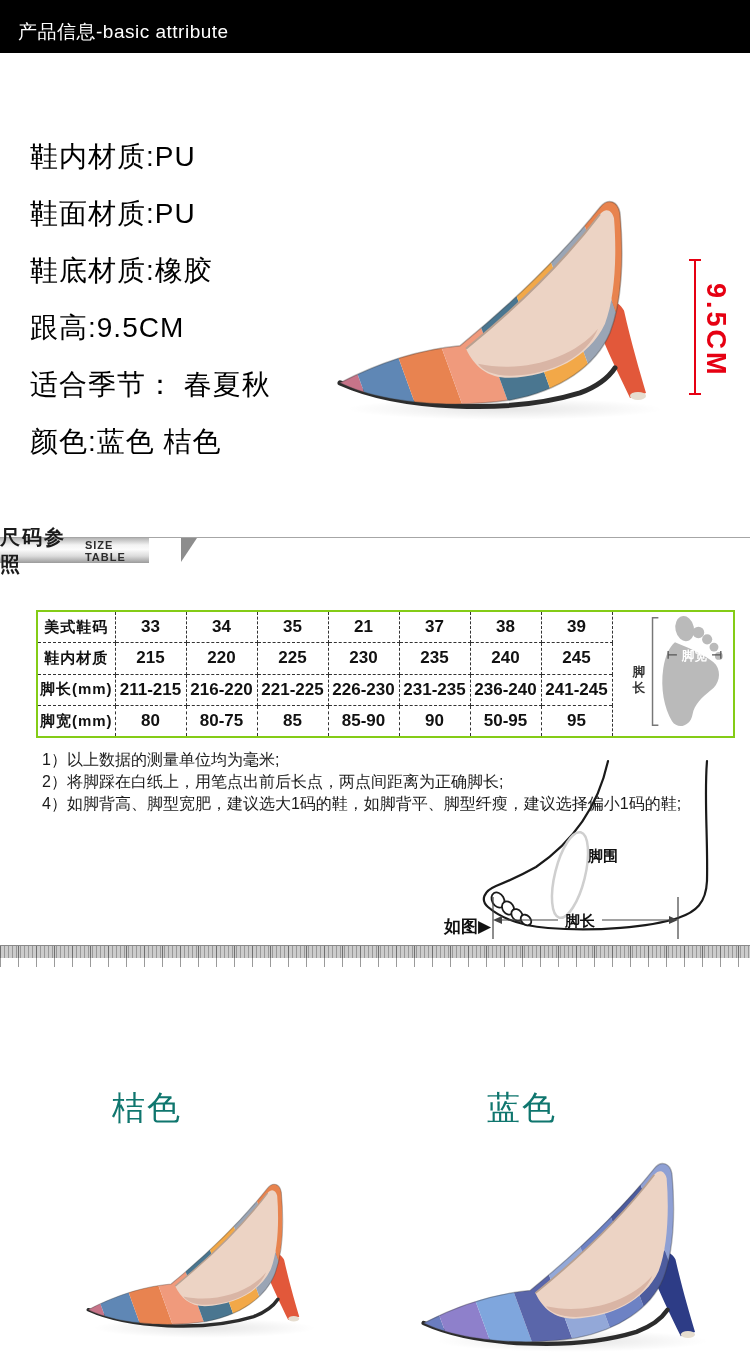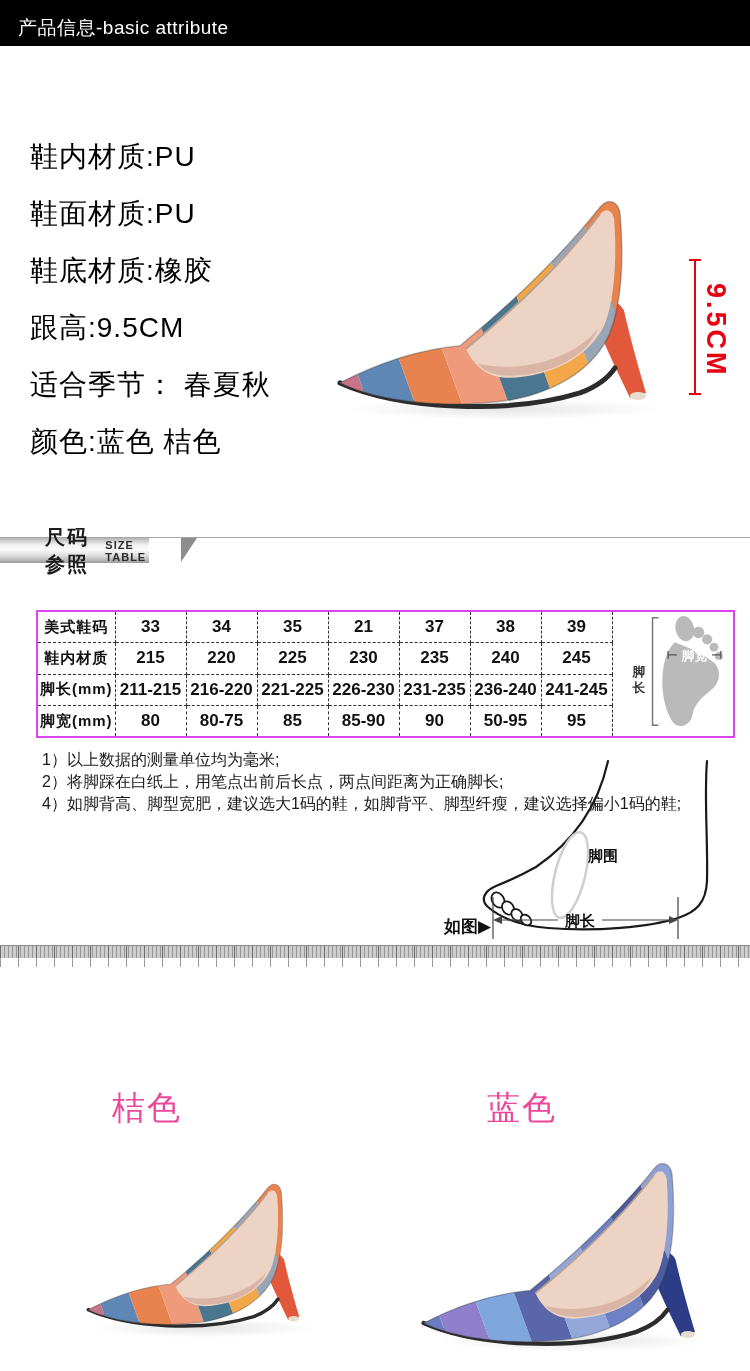--- a/index.html
+++ b/index.html
@@ -1,21 +1,21 @@
 <!DOCTYPE html>
 <html style="--red: #e60012; --header-bg: #000000;"><head>
 <meta charset="utf-8">
 <style>
   html,body{margin:0;padding:0;background:#ffffff;}
   *{box-sizing:border-box;}
   body{font-family:"Liberation Sans","DejaVu Sans",sans-serif;}
   #page{position:relative;width:750px;height:1371px;background:#fff;overflow:hidden;margin:0 auto;}
 
   
-  .topbar{position:absolute;left:0;top:0;width:750px;height:46px;background:var(--header-bg,#000);
+  .topbar{position:absolute;left:0;top:0;width:750px;height:53px;background:var(--header-bg,#000);
           display:flex;align-items:center;padding:10px 0 0 18px;}
   .topbar .title{color:#fff;font-size:19px;letter-spacing:0.5px;}
 
   
   .attrs{position:absolute;left:30px;top:128px;}
   .attr-line{height:57px;line-height:57px;font-size:28px;color:#000;letter-spacing:1px;white-space:pre;}
 
   
   .pump-svg{position:absolute;}
   .shadow{position:absolute;background:radial-gradient(ellipse at center,rgba(0,0,0,0.10),rgba(0,0,0,0) 70%);}
@@ -25,29 +25,29 @@
   .measure-line::before,.measure-line::after{content:"";position:absolute;left:-5px;width:12px;height:2px;background:var(--red,#e60012);}
   .measure-line::before{top:0;}
   .measure-line::after{bottom:0;}
   .measure-label{position:absolute;left:700px;top:283px;writing-mode:vertical-rl;
                  font-size:27px;font-weight:bold;color:var(--red,#e60012);letter-spacing:3px;}
 
   
   .sect-hairline{position:absolute;left:0;top:537px;width:750px;height:1px;background:#a6a6a6;}
   .sect-bar{position:absolute;left:0;top:538px;width:149px;height:25px;
             background:linear-gradient(180deg,#b4b4b4 0%,#f3f3f3 28%,#fbfbfb 46%,#dcdcdc 72%,#9b9b9b 100%);
-            display:flex;align-items:center;padding-left:45px;}
+            display:flex;align-items:center;}
   .sect-bar .cn{font-size:20px;color:#1b1b1b;letter-spacing:2px;font-weight:600;}
   .sect-bar .en{font-size:11px;color:#2c2c2c;margin-left:8px;letter-spacing:1px;font-weight:600;}
   .sect-fold{position:absolute;left:181px;top:538px;width:0;height:0;
              border-top:24px solid #8d8d8d;border-right:16px solid transparent;}
 
   
   table.size{position:absolute;left:36px;top:610px;width:697px;border-collapse:collapse;table-layout:fixed;
-             border:2px solid #d946ef;padding-left:36px;}
+             border:2px solid #84cc16;padding-left:36px;}
   table.size td,table.size th{border:1px dashed #333;text-align:center;vertical-align:middle;
              height:30px;padding:0;color:#111;}
   table.size th{font-size:15px;font-weight:700;letter-spacing:1px;}
   table.size td{font-size:17px;font-weight:700;}
   td.foot-cell{background:#fff;}
 
   
   .notes{position:absolute;left:42px;top:749px;}
   .note-line{font-size:16px;color:#1a1a1a;line-height:22px;white-space:pre;}
 
@@ -55,21 +55,21 @@
   .diagram{position:absolute;left:418px;top:757px;width:332px;height:186px;}
   .ruler{position:absolute;left:0;top:945px;width:750px;}
   .ruler .strip{height:13px;border-top:1px solid #8a8a8a;
     background:
       repeating-linear-gradient(90deg,#6f6f6f 0 1px,transparent 1px 18px),
       repeating-linear-gradient(90deg,#989898 0 1px,#cccccc 1px 4px);}
   .ruler .ticks{height:9px;
     background:repeating-linear-gradient(90deg,#9a9a9a 0 1px,transparent 1px 18px);}
 
   
-  .variant-label{position:absolute;font-size:33px;color:#ec4899;letter-spacing:2px;}
+  .variant-label{position:absolute;font-size:33px;color:#0f766e;letter-spacing:2px;}
   #label-orange{left:112px;top:1086px;}
   #label-blue{left:487px;top:1086px;}
 
   svg text{font-family:"Liberation Sans","DejaVu Sans",sans-serif;}
 </style>
 </head>
 <body>
 
 <div id="page">
 

